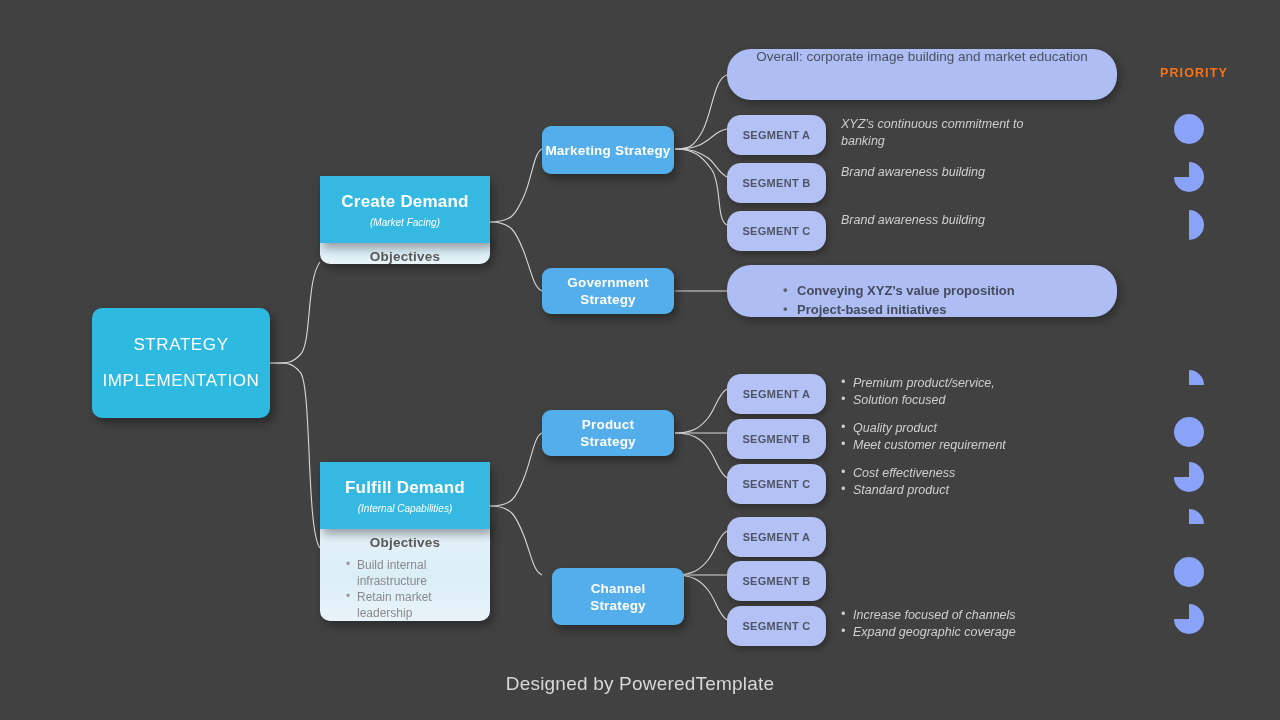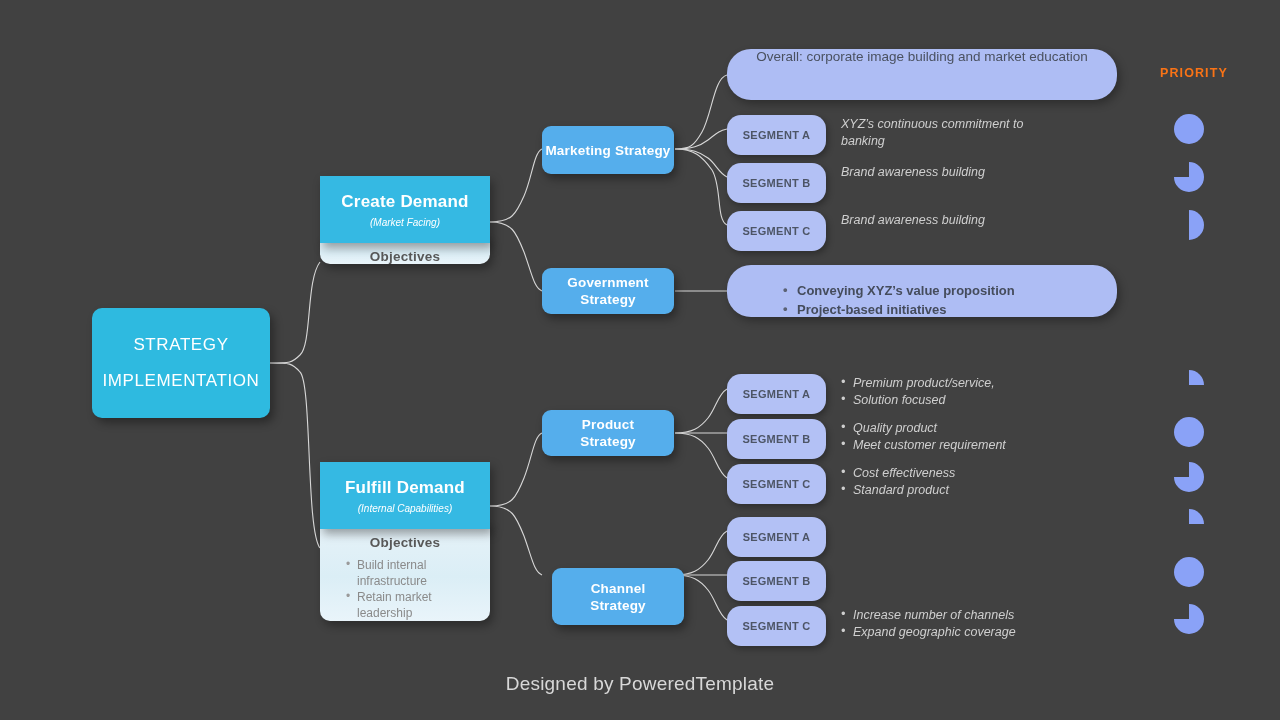--- a/index.html
+++ b/index.html
@@ -278,21 +278,21 @@
   </div>
 
   <div class="segrow" style="left:727px;top:561px;">
     <div class="pill">SEGMENT B</div>
   </div>
 
   <div class="segrow" style="left:727px;top:606px;">
     <div class="pill">SEGMENT C</div>
     <div class="segtext">
       <ul>
-        <li>Increase  number  of channels</li>
+        <li>Increase  focused  of channels</li>
         <li>Expand geographic  coverage</li>
       </ul>
     </div>
   </div>
 
   <div class="priority-title">PRIORITY</div>
 
   <div class="pri" style="left:1174px;top:114px;">
       <svg viewBox="0 0 30 30">
         <circle cx="15" cy="15" r="15" fill="#8aa2f7"></circle>

